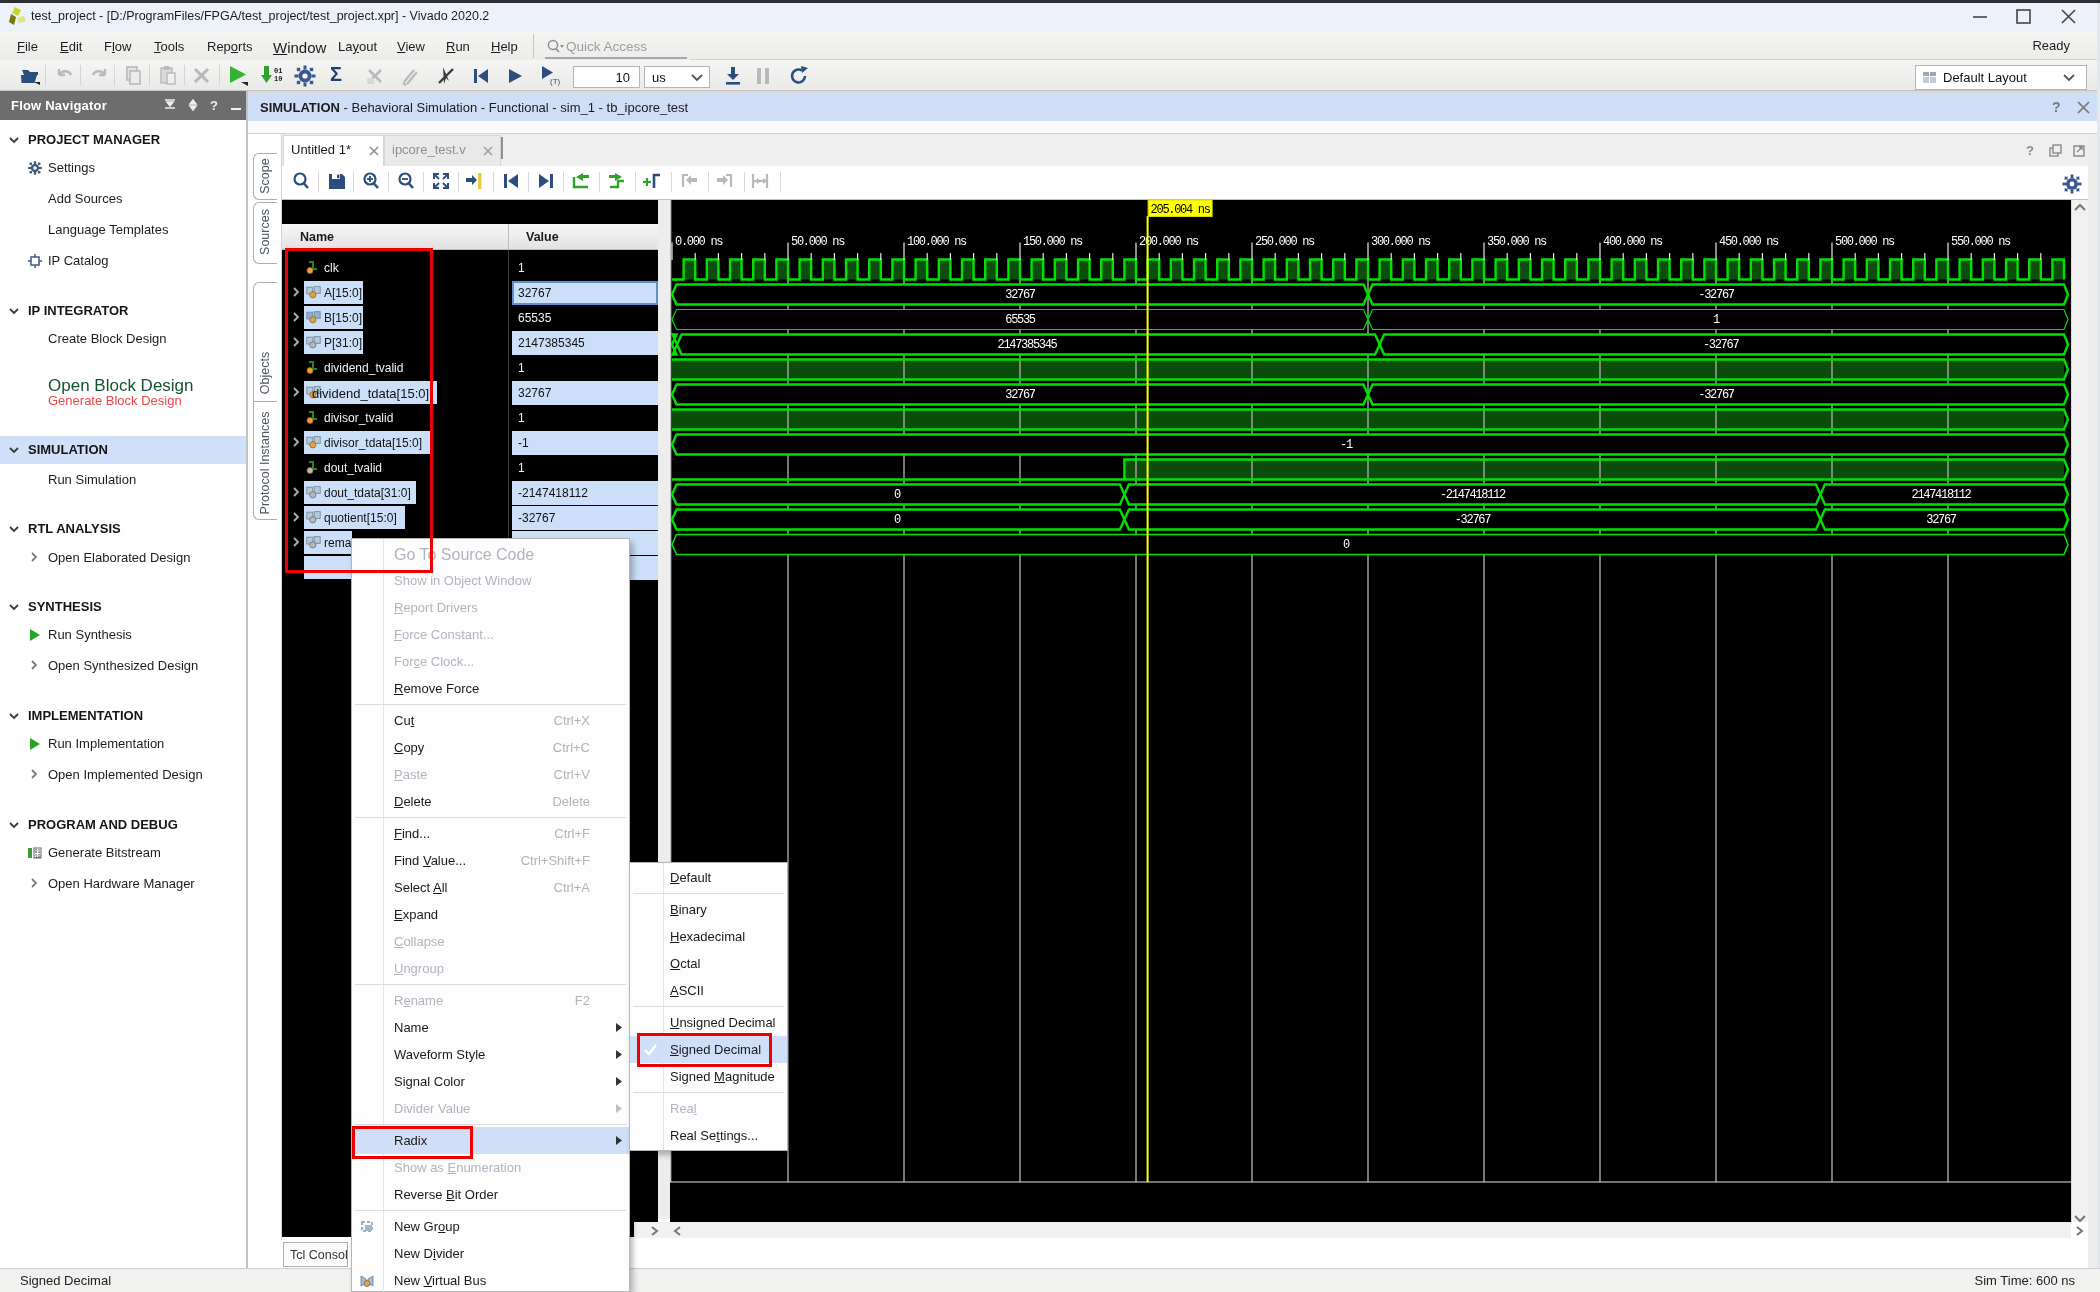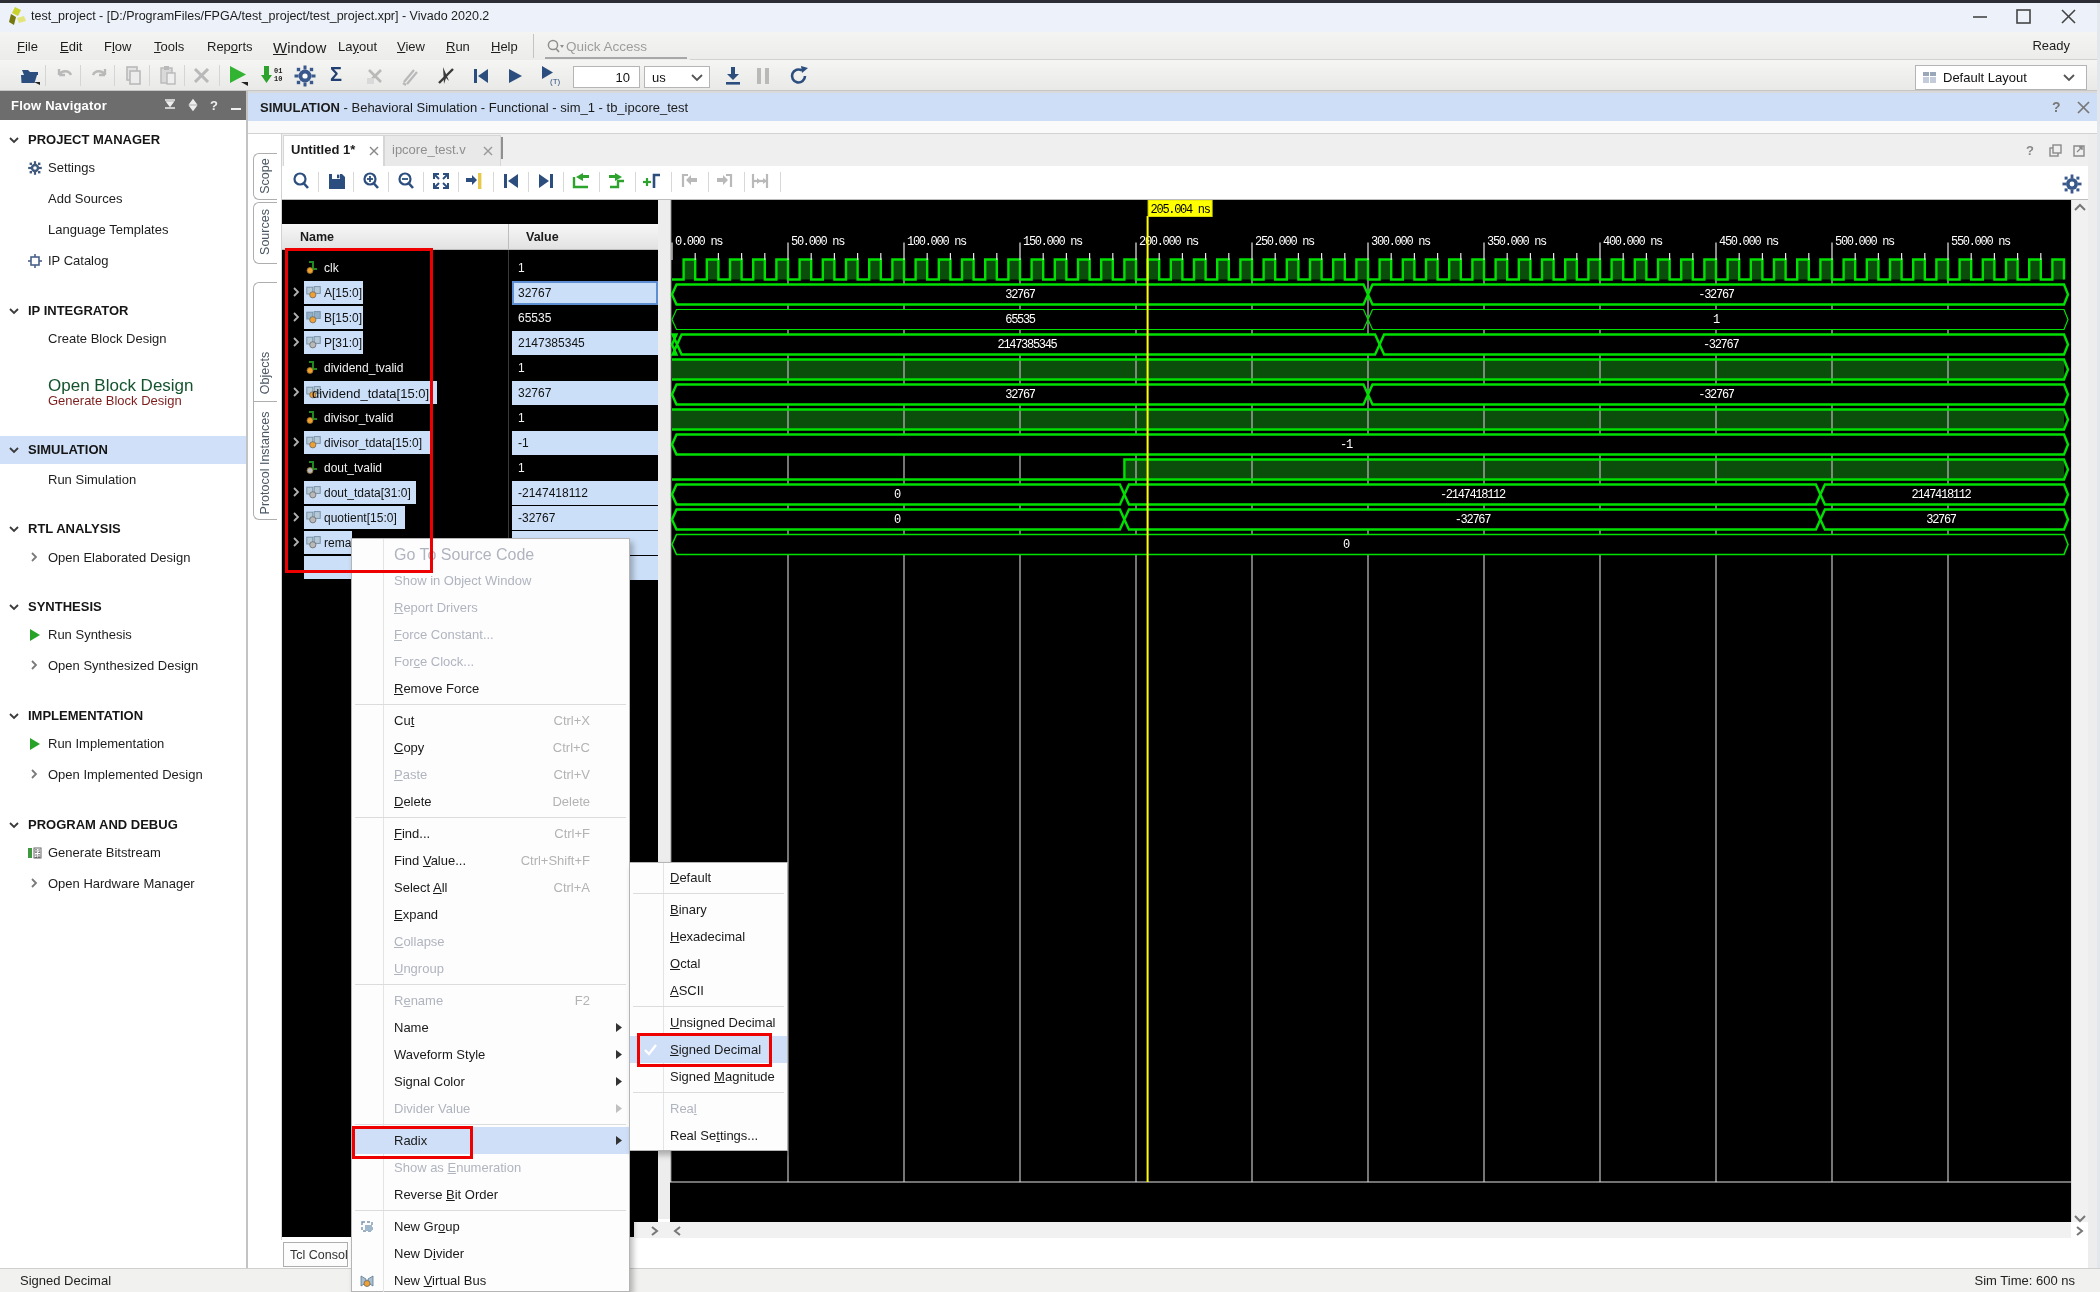--- a/index.html
+++ b/index.html
@@ -213,21 +213,21 @@
     <line x1="7" y1="11" x2="7" y2="14" stroke="#49618a" stroke-width="1.6"></line>
 <line x1="0" y1="7" x2="3" y2="7" stroke="#49618a" stroke-width="1.6"></line>
     <line x1="11" y1="7" x2="14" y2="7" stroke="#49618a" stroke-width="1.6"></line>
 </svg>
 <svg class="ab" style="left:8px;top:306px" width="12" height="10" xmlns="http://www.w3.org/2000/svg">
     <path d="M2,3 L6,7 L10,3" fill="none" stroke="#3a3a3a" stroke-width="1.8"></path>
   </svg>
 <div class="txt" style="left:28px;top:303px;font-size:13px;font-weight:bold;color:#151515">IP INTEGRATOR</div>
 <div class="txt" style="left:48px;top:331px;font-size:13px;color:#1d1d1d">Create Block Design</div>
 <div class="txt" style="left:48px;top:376px;font-size:17px;color:#14532d">Open Block Design</div>
-<div class="txt" style="left:48px;top:393px;font-size:13px;color:#7f1d1d">Generate Block Design</div>
+<div class="txt" style="left:48px;top:393px;font-size:13px;color:#ef4444">Generate Block Design</div>
 <svg class="ab" style="left:8px;top:445px" width="12" height="10" xmlns="http://www.w3.org/2000/svg">
     <path d="M2,3 L6,7 L10,3" fill="none" stroke="#3a3a3a" stroke-width="1.8"></path>
   </svg>
 <div class="txt" style="left:28px;top:442px;font-size:13px;font-weight:bold;color:#151515">SIMULATION</div>
 <div class="txt" style="left:48px;top:472px;font-size:13px;color:#1d1d1d">Run Simulation</div>
 <svg class="ab" style="left:8px;top:524px" width="12" height="10" xmlns="http://www.w3.org/2000/svg">
     <path d="M2,3 L6,7 L10,3" fill="none" stroke="#3a3a3a" stroke-width="1.8"></path>
   </svg>
 <div class="txt" style="left:28px;top:521px;font-size:13px;font-weight:bold;color:#151515">RTL ANALYSIS</div>
 <div class="txt" style="left:48px;top:550px;font-size:13px;color:#1d1d1d">Open Elaborated Design</div>
@@ -288,21 +288,21 @@
 <div class="txt" style="left:205px;top:168.5px;width:120px;text-align:center;font-size:12.5px;color:#4c5864;transform:rotate(-90deg);transform-origin:center">Scope</div>
 <div class="ab" style="left:253px;top:202px;width:24px;height:62px;border:1px solid #aeaeae;border-right:none;border-radius:6px 0 0 6px;background:#fff"></div>
 <div class="txt" style="left:205px;top:225.0px;width:120px;text-align:center;font-size:12.5px;color:#4c5864;transform:rotate(-90deg);transform-origin:center">Sources</div>
 <div class="ab" style="left:253px;top:282px;width:24px;height:238px;border:1px solid #aeaeae;border-right:none;border-radius:6px 0 0 6px;background:#fff"></div>
 <div class="ab" style="left:253px;top:401px;width:24px;height:1px;background:#aeaeae"></div>
 <div class="txt" style="left:205px;top:366px;width:120px;text-align:center;font-size:12.5px;color:#4c5864;transform:rotate(-90deg);transform-origin:center">Objects</div>
 <div class="txt" style="left:205px;top:456px;width:120px;text-align:center;font-size:12.5px;color:#4c5864;transform:rotate(-90deg);transform-origin:center">Protocol Instances</div>
 <div class="ab" style="left:281px;top:134px;width:1px;height:1106px;background:#d2d2d2"></div>
 <div class="ab" style="left:282px;top:134px;width:1806px;height:32px;background:#efefef"></div>
 <div class="ab" style="left:283px;top:135px;width:101px;height:31px;background:#fff;border:1px solid #d6d6d6;border-bottom:none"></div>
-<div class="txt" style="left:291px;top:142px;font-size:13px;font-weight:bold;color:#1b1b1b">Untitled 1*</div>
+<div class="txt" style="left:291px;top:142px;font-size:13px;font-weight:normal;color:#1b1b1b">Untitled 1*</div>
 <svg class="ab" style="left:368px;top:145px" width="12" height="12" xmlns="http://www.w3.org/2000/svg">
     <g stroke="#8a8a8a" stroke-width="1.5">
       <line x1="2" y1="2" x2="10" y2="10"></line>
       <line x1="10" y1="2" x2="2" y2="10"></line>
     </g>
   </svg>
 <div class="ab" style="left:384px;top:135px;width:117px;height:31px;background:#e9e9e9;border:1px solid #d6d6d6;border-bottom:none"></div>
 <div class="txt" style="left:392px;top:142px;font-size:13px;color:#8f8f8f">ipcore_test.v</div>
 <svg class="ab" style="left:482px;top:145px" width="12" height="12" xmlns="http://www.w3.org/2000/svg">
     <g stroke="#9a9a9a" stroke-width="1.5">

